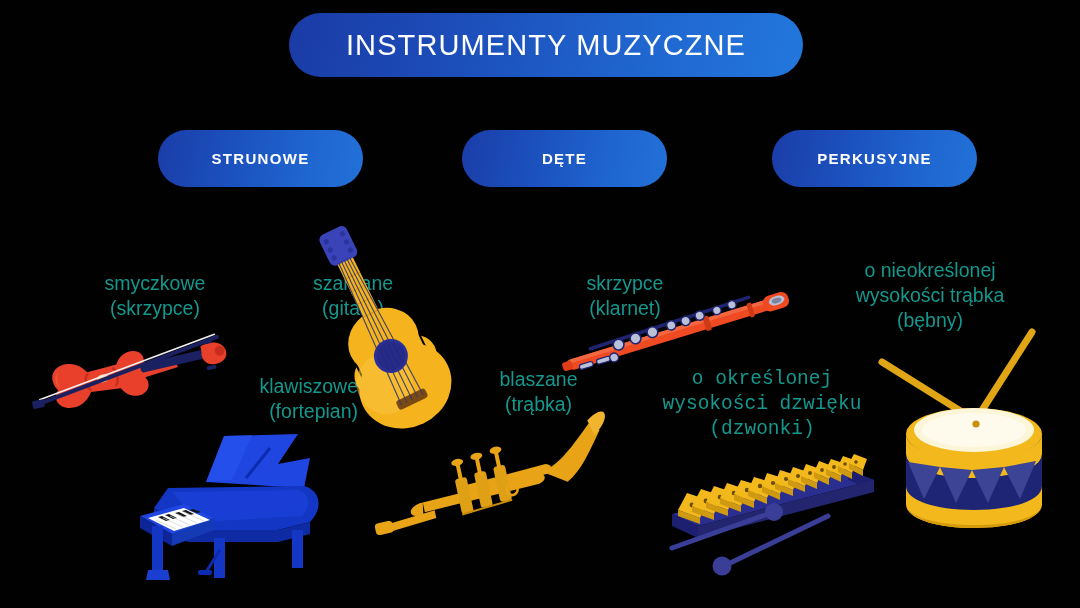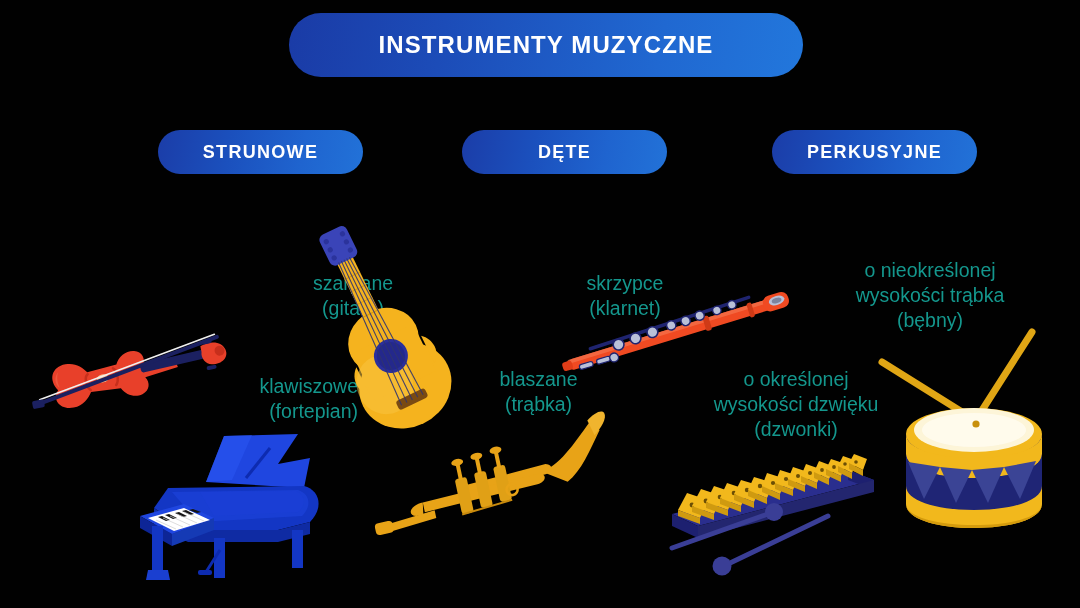--- a/index.html
+++ b/index.html
@@ -30,29 +30,29 @@
     color: #ffffff;
     letter-spacing: 0.5px;
     text-align: center;
     box-sizing: border-box;
   }
   #title-pill {
     left: 289px;
     top: 13px;
     width: 514px;
     height: 64px;
-    font-size: 24px;
-    font-weight: bold;
+    font-size: 29px;
+    font-weight: normal;
     letter-spacing: 1.1px;
     background: linear-gradient(100deg, #1a3ba6 0%, #1c4cb8 30%, #2068d1 72%, #2277dc 100%);
     text-align: center;
   }
   .cat-pill {
-    height: 44px;
-    font-size: 18px;
+    height: 57px;
+    font-size: 15px;
     font-weight: bold;
     letter-spacing: 1.3px;
   }
   #cat-strunowe { left: 158px; top: 130px; width: 205px; }
   #cat-dete     { left: 462px; top: 130px; width: 205px; }
   #cat-perkusyjne { left: 772px; top: 130px; width: 205px; }
 
   
   .label {
     position: absolute;
@@ -63,21 +63,21 @@
     white-space: pre-line;
     font-family: "Liberation Sans", sans-serif;
   }
 
   #lab-smyczkowe  { left: 60px;  top: 271px; width: 190px; }
   #lab-klawiszowe { left: 168px; top: 374px; width: 190px; text-align: right; }
   #lab-szarpane   { left: 268px; top: 271px; width: 170px; }
   #lab-drewniane  { left: 540px; top: 271px; width: 170px; }
   #lab-blaszane   { left: 456px; top: 367px; width: 165px; }
   #lab-nieokres   { left: 800px; top: 258px; width: 260px; }
-  #lab-okres      { left: 684px; top: 367px; width: 224px; }
+  #lab-okres      { left: 650px; top: 367px; width: 224px; font-family: Liberation Mono, monospace; }
 
   
   .ill { position: absolute; }
 
   
   #violin { left: 26px; top: 322px; width: 230px; height: 98px; }
 
   
   #guitar { left: 330px; top: 255px; width: 150px; height: 185px; }
 
@@ -110,20 +110,22 @@
   <div id="cat-strunowe" class="pill cat-pill">
     <span>STRUNOWE</span>
   </div>
   <div id="cat-dete" class="pill cat-pill">
     <span>DĘTE</span>
   </div>
   <div id="cat-perkusyjne" class="pill cat-pill">
     <span>PERKUSYJNE</span>
   </div>
 
+  <div id="lab-smyczkowe" class="label">smyczkowe
+(skrzypce)</div>
   <div id="lab-klawiszowe" class="label">klawiszowe
 (fortepian)</div>
   <div id="lab-szarpane" class="label">szarpane
 (gitara)</div>
   <div id="lab-drewniane" class="label">skrzypce
 (klarnet)</div>
   <div id="lab-blaszane" class="label">blaszane
 (trąbka)</div>
   <div id="lab-nieokres" class="label">o nieokreślonej
 wysokości trąbka

